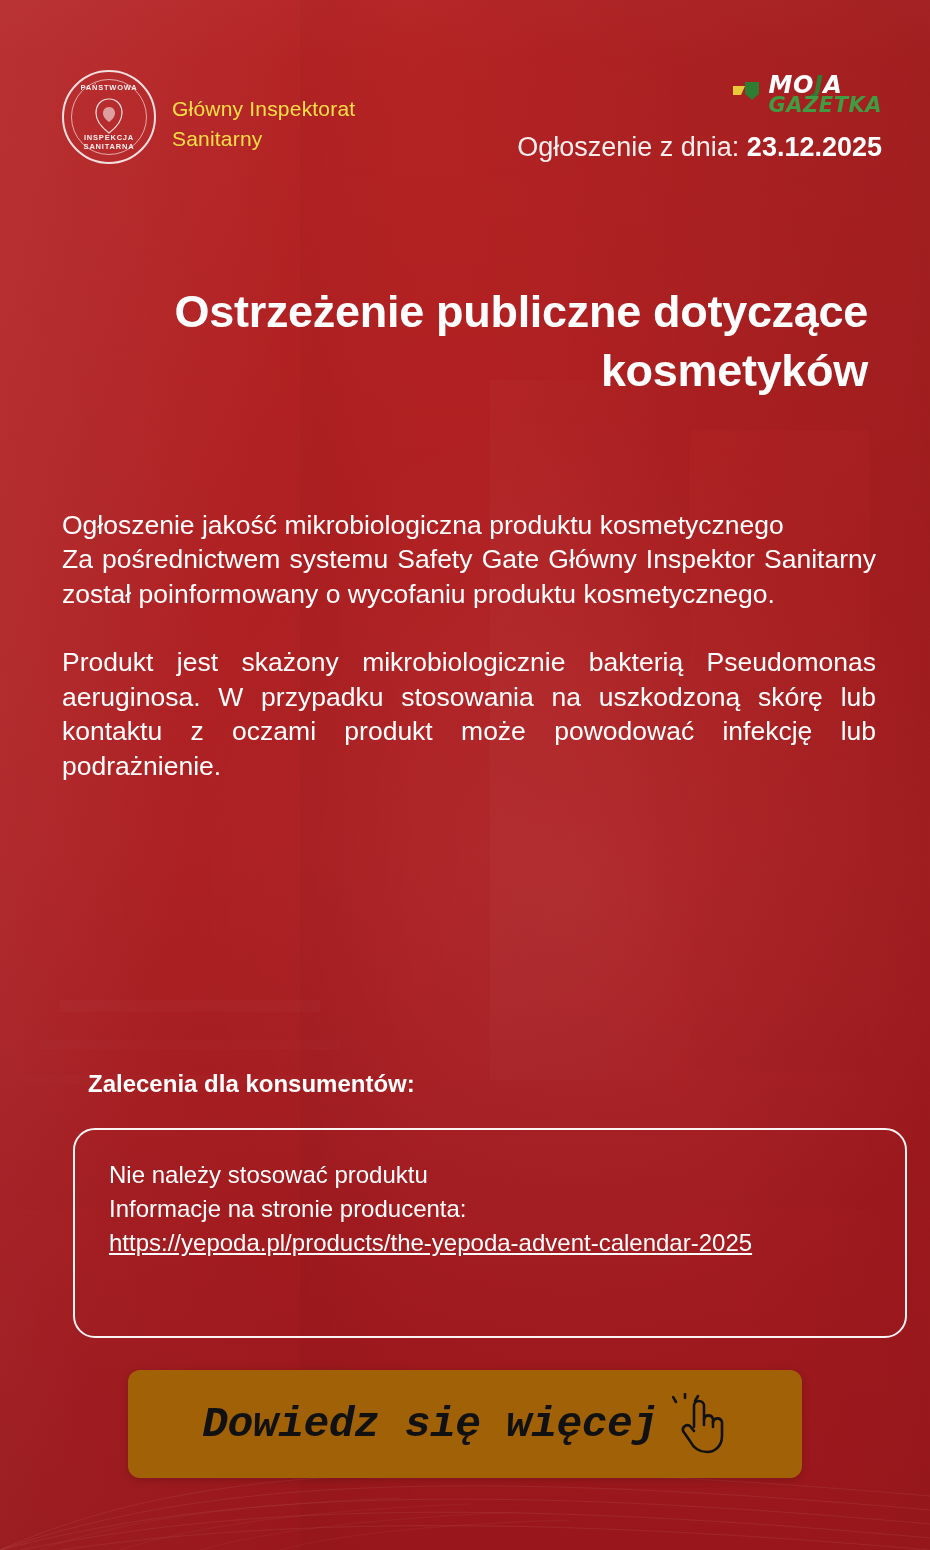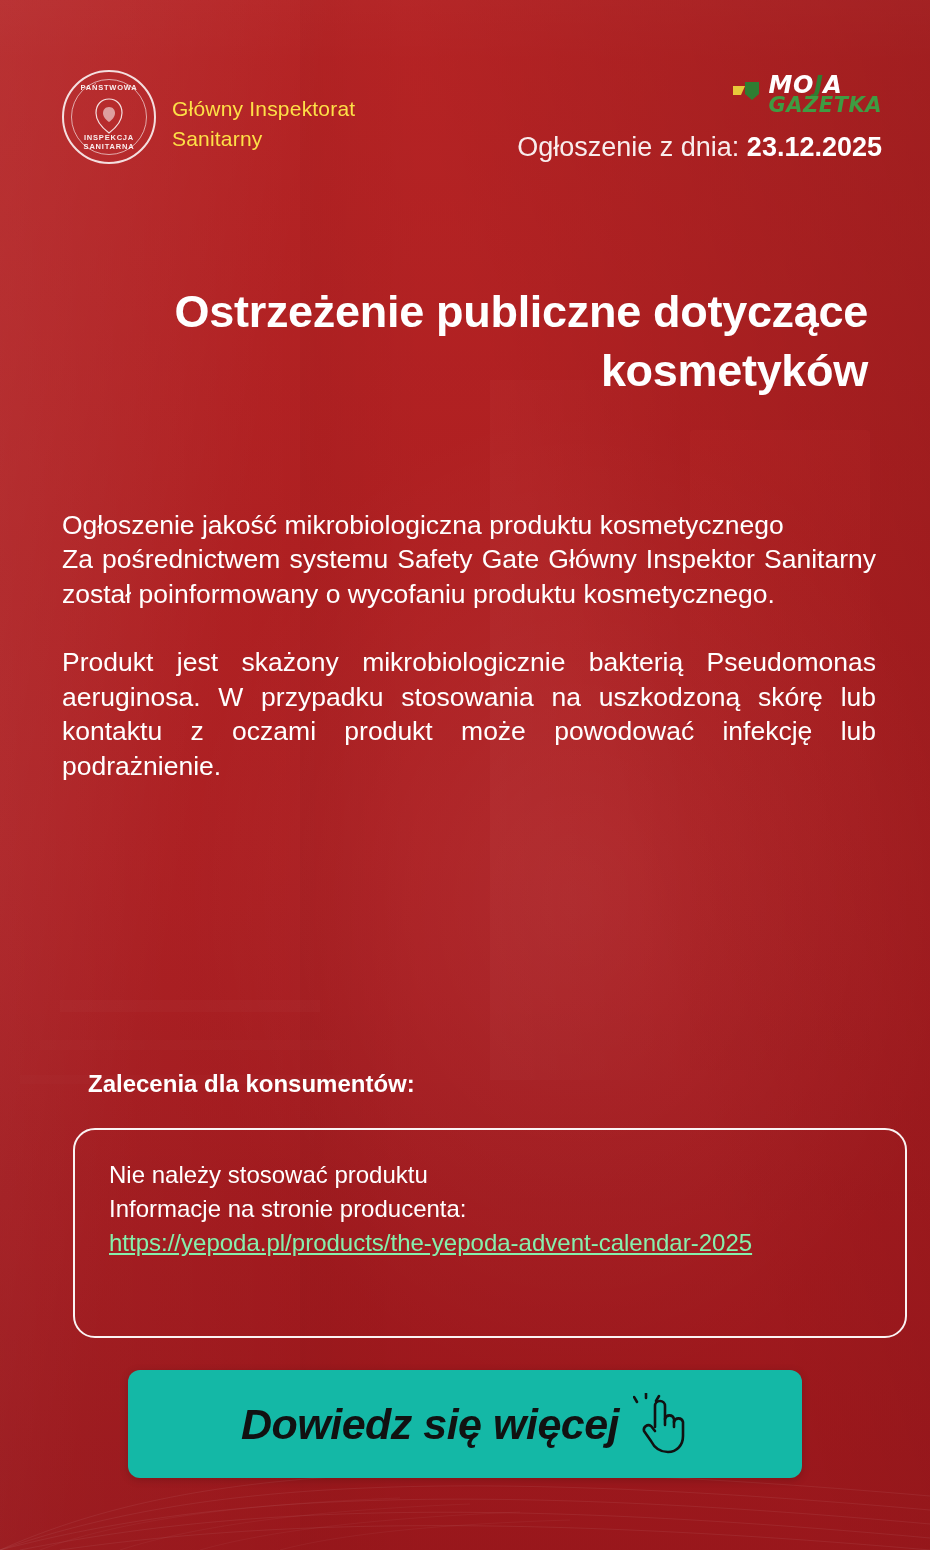--- a/index.html
+++ b/index.html
@@ -203,39 +203,40 @@
     border-radius: 22px;
     padding: 28px 34px 24px 34px;
     margin-left: 25px;
   }
   .rec-box p {
     font-size: 24px;
     line-height: 1.42;
     margin: 0;
   }
   .rec-link {
-    color: #86efac;
+    color: #ffffff;
     word-break: break-all;
     display: inline;
   }
 
   
   .cta {
     position: absolute;
     left: 128px;
     top: 1370px;
     width: 674px;
     height: 108px;
-    background: #14b8a6;
+    background: #a16207;
     border-radius: 12px;
     display: flex;
     align-items: center;
     justify-content: center;
     gap: 14px;
     box-shadow: 0 2px 8px rgba(0,0,0,.18);
+    font-family: Liberation Mono, monospace;
   }
   .cta-label {
     color: #111111;
     font-size: 43px;
     font-weight: bold;
     font-style: italic;
     letter-spacing: -.5px;
   }
   .cta-icon { width: 56px; height: 62px; flex: none; }
 </style>

